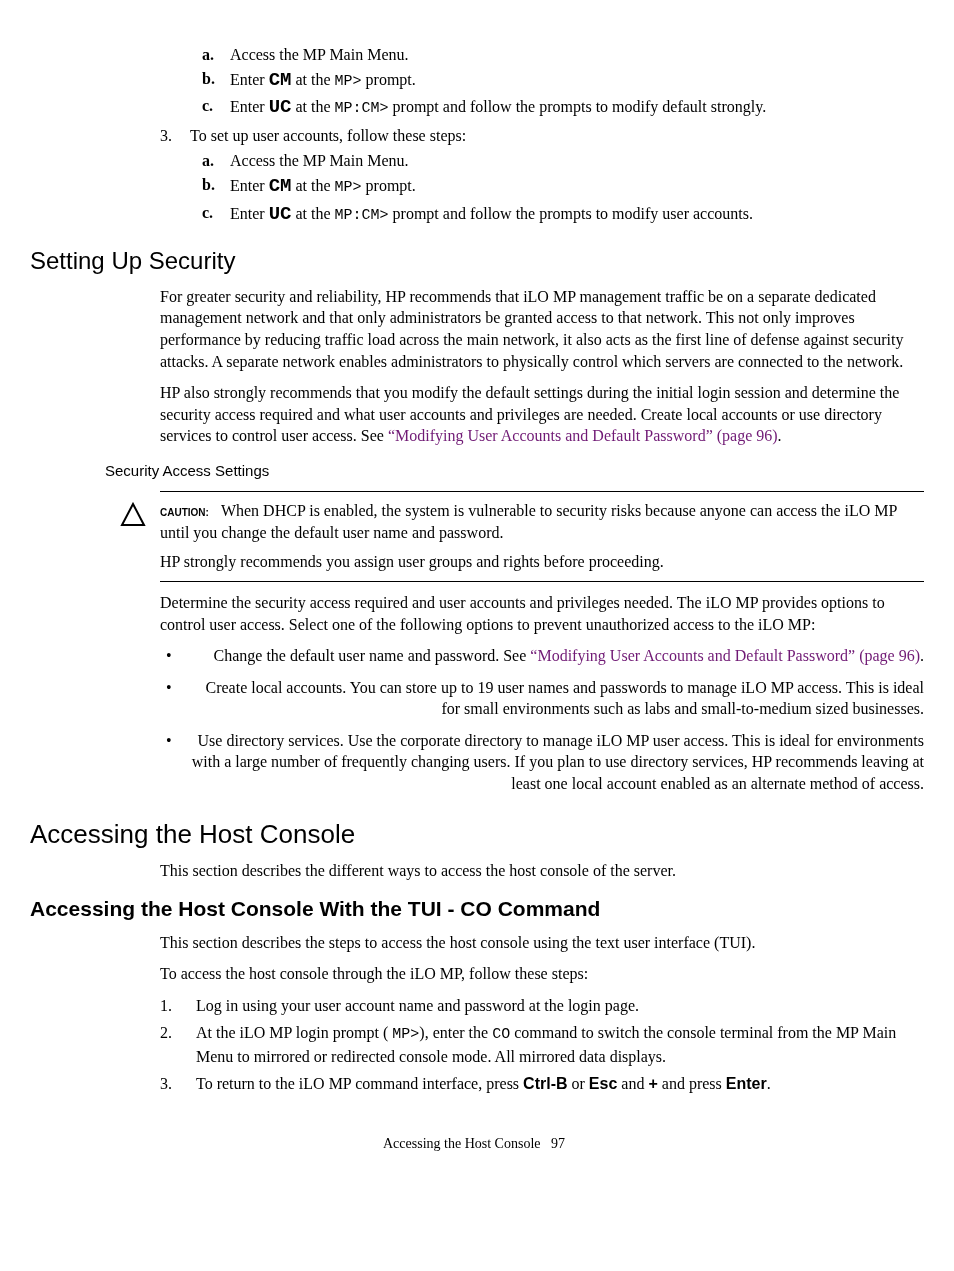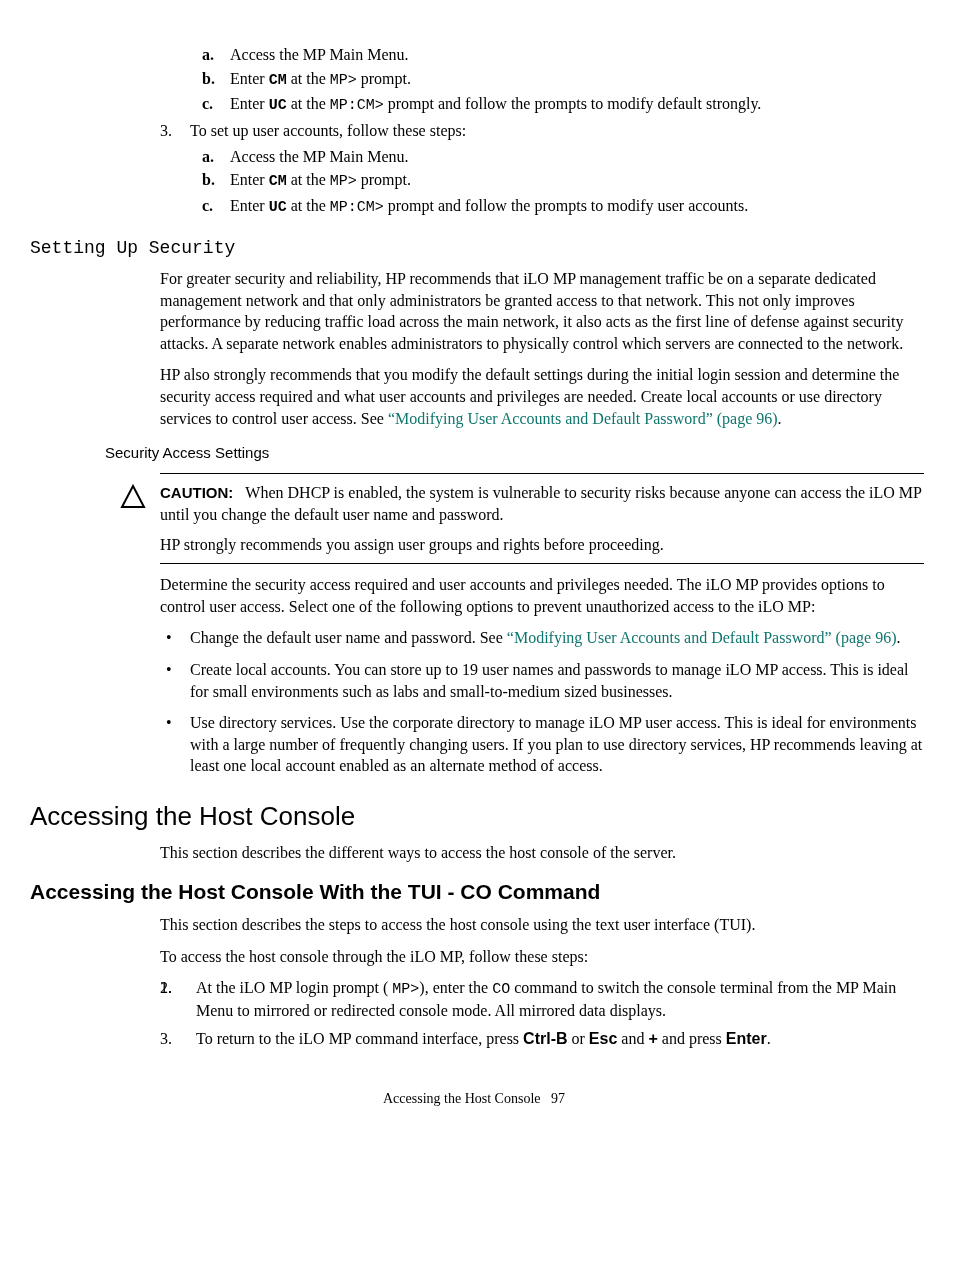--- a/index.html
+++ b/index.html
@@ -13,38 +13,38 @@
     width: 954px;
     box-sizing: border-box;
   }
   .ol-outer { margin: 0 0 0 130px; padding: 0; list-style: none; }
   .ol-outer > li { margin-bottom: 4px; }
   .num { display: inline-block; width: 30px; vertical-align: top; }
   .alpha-list { margin: 4px 0 4px 42px; padding: 0; list-style: none; }
   .alpha-list > li { margin-bottom: 2px; }
   .alpha { display: inline-block; width: 28px; vertical-align: top; font-weight: bold; }
   .mono { font-family: "Courier New", monospace; font-size: 15px; }
-  .bold-mono { font-family: "Courier New", monospace; font-weight: bold; font-size: 15px; }
+  .bold-mono { font-family: "Courier New", monospace; font-weight: bold; font-size: 19px; }
 
-  .h3 { font-family: Liberation Mono, monospace; font-size: 18px; font-weight: normal; margin: 18px 0 8px 0; }
+  .h3 { font-family: Liberation Sans, sans-serif; font-size: 24px; font-weight: normal; margin: 18px 0 8px 0; }
   .h4 { font-family: Arial, Helvetica, sans-serif; font-size: 15px; font-weight: normal; margin: 14px 0 8px 75px; }
   .h1 { font-family: Arial, Helvetica, sans-serif; font-size: 26px; font-weight: normal; margin: 22px 0 8px 0; }
   .h2 { font-family: Arial, Helvetica, sans-serif; font-size: 21px; font-weight: bold; margin: 14px 0 8px 0; }
 
   .body-block { margin: 0 0 10px 130px; }
   .body-block p { margin: 0 0 10px 0; }
 
-  .link { color: #0f766e; }
+  .link { color: #701a75; }
 
   .caution-box { margin: 10px 0 10px 130px; border-top: 1px solid #000; border-bottom: 1px solid #000; padding: 8px 0; position: relative; }
-  .caution-label { font-family: Arial, Helvetica, sans-serif; font-weight: bold; font-size: 15px; }
+  .caution-label { font-family: Arial, Helvetica, sans-serif; font-weight: bold; font-size: 10px; }
   .caution-icon { position: absolute; left: -40px; top: 10px; }
 
   .bullets { margin: 6px 0 0 130px; padding: 0; list-style: none; }
-  .bullets > li { position: relative; padding-left: 30px; margin-bottom: 10px; }
+  .bullets > li { position: relative; padding-left: 30px; margin-bottom: 10px; text-align: right; }
   .bullets > li::before { content: "•"; position: absolute; left: 6px; top: 0; }
 
   .nums { margin: 6px 0 0 130px; padding: 0; list-style: none; }
   .nums > li { position: relative; padding-left: 36px; margin-bottom: 6px; }
   .nums > li .n { position: absolute; left: 0; top: 0; width: 30px; }
 
   .footer { text-align: center; font-size: 14px; margin-top: 40px; padding-right: 6px; }
 
   .bold-sans { font-family: Arial, Helvetica, sans-serif; font-weight: bold; }
 </style>
@@ -101,20 +101,20 @@
   <p>This section describes the different ways to access the host console of the server.</p>
 </div>
 
 <div class="h2">Accessing the Host Console With the TUI - CO Command</div>
 <div class="body-block">
   <p>This section describes the steps to access the host console using the text user interface (TUI).</p>
   <p>To access the host console through the iLO MP, follow these steps:</p>
 </div>
 
 <ul class="nums">
-  <li><span class="n">1.</span></li>
+  <li><span class="n">1.</span><span>Log in using your user account name and password at the login page.</span></li>
   <li><span class="n">2.</span><span><span>At the iLO MP login prompt ( </span><span class="mono">MP&gt;</span><span>), enter the </span><span class="mono">CO</span><span> command to switch the console terminal from the MP Main Menu to mirrored or redirected console mode. All mirrored data displays.</span></span></li>
   <li><span class="n">3.</span><span><span>To return to the iLO MP command interface, press </span><span class="bold-sans">Ctrl-B</span><span> or </span><span class="bold-sans">Esc</span><span> and </span><span class="bold-sans">+</span><span> and press </span><span class="bold-sans">Enter</span><span>.</span></span></li>
 </ul>
 
 <div class="footer">
   <span>Accessing the Host Console</span>&nbsp;&nbsp;&nbsp;<span>97</span>
 </div>
 
 </body></html>

